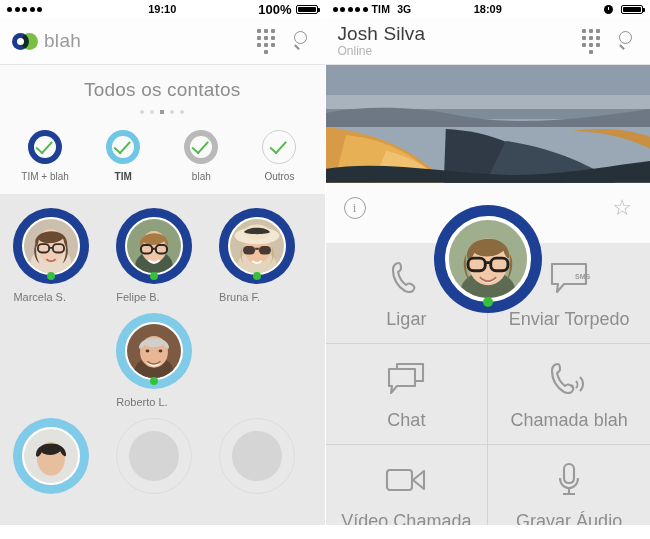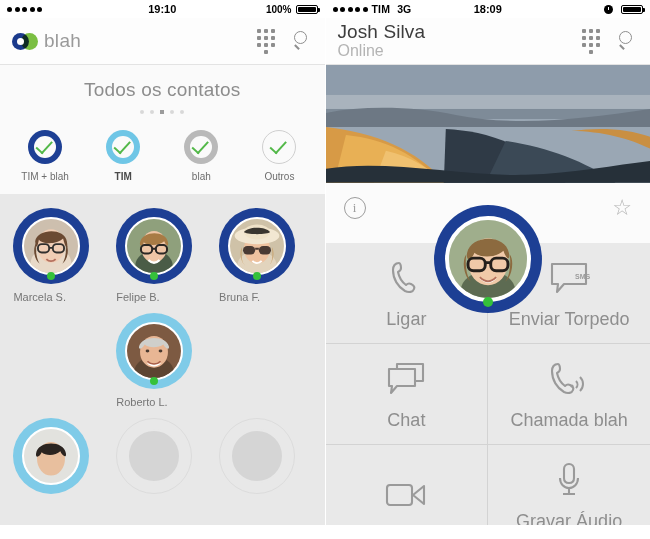--- a/index.html
+++ b/index.html
@@ -16,42 +16,42 @@
   
   .statusbar{height:18px;background:#ffffff;display:flex;align-items:center;
     padding:0 7px;font-size:11px;font-weight:bold;color:#000;position:relative;}
   .sb-left{display:flex;align-items:center;gap:4px;}
   .dots{display:flex;gap:2.5px;align-items:center;}
   .dots i{width:5px;height:5px;border-radius:50%;background:#000;display:block;}
   .sb-carrier{font-size:10.5px;font-weight:bold;letter-spacing:.2px;}
   .sb-net{font-size:10.5px;font-weight:bold;margin-left:3px;}
   .sb-time{position:absolute;left:0;right:0;text-align:center;font-size:11px;font-weight:bold;}
   .sb-right{margin-left:auto;display:flex;align-items:center;gap:4px;z-index:2;}
-  .sb-pct{font-size:10px;font-weight:bold;}
+  .sb-pct{font-size:13px;font-weight:bold;}
   .batt{width:22px;height:9px;border:1.2px solid #000;border-radius:2px;position:relative;padding:1px;box-sizing:border-box;}
   .batt::after{content:"";position:absolute;right:-3px;top:2.2px;width:2px;height:4px;background:#000;border-radius:0 1px 1px 0;}
   .batt span{display:block;height:100%;background:#000;border-radius:1px;}
   .alarm{width:9px;height:9px;border-radius:50%;background:#000;position:relative;}
   .alarm::after{content:"";position:absolute;left:4px;top:2px;width:1px;height:3px;background:#fff;}
   .bt{font-size:11px;line-height:1;color:#000;}
 
   
   .navbar{height:47px;background:#fdfdfd;border-bottom:1px solid #e3e3e3;
     display:flex;align-items:center;padding:0 12px;box-sizing:border-box;}
   .logo{display:flex;align-items:center;gap:6px;}
   .logo-mark{width:26px;height:17px;position:relative;}
   .logo-mark .c1{position:absolute;left:0;top:0;width:17px;height:17px;border-radius:50%;
     background:#1b3a8c;}
   .logo-mark .c2{position:absolute;left:9px;top:0;width:17px;height:17px;border-radius:50%;
     background:#7cc142;mix-blend-mode:multiply;}
   .logo-mark .hole{position:absolute;left:5px;top:5px;width:7px;height:7px;border-radius:50%;background:#fdfdfd;}
   .logo-text{font-size:19px;color:#9a9a9a;letter-spacing:.3px;}
   .nav-title{display:flex;flex-direction:column;justify-content:center;line-height:1.05;}
   .nav-title .nm{font-size:19px;color:#3d3d3d;letter-spacing:.1px;}
-  .nav-title .st{font-size:16px;color:#b4b4b4;margin-top:1px;}
+  .nav-title .st{font-size:12px;color:#b4b4b4;margin-top:1px;}
   .nav-actions{margin-left:auto;display:flex;align-items:center;gap:18px;}
   .keypad{display:grid;grid-template-columns:repeat(3,4px);grid-gap:3px;width:18px;}
   .keypad i{width:4px;height:4px;background:#8e8e8e;border-radius:1px;display:block;}
   .keypad i.last{grid-column:2;}
   .search{width:20px;height:20px;position:relative;}
   .search .ring{position:absolute;left:1px;top:0;width:13px;height:13px;border:1.6px solid #8e8e8e;border-radius:50%;box-sizing:border-box;}
   .search .hand{position:absolute;left:2px;top:12.5px;width:6px;height:1.6px;background:#8e8e8e;transform:rotate(45deg);transform-origin:left center;}
 
   
   .head-sec{background:#fafafa;padding-top:14px;padding-bottom:12px;}
@@ -475,20 +475,21 @@
       </div>
 
       <div class="arow">
         <div class="acell">
           <span class="aicon">
             <svg width="44" height="32" viewBox="0 0 44 32">
               <rect x="3" y="6" width="25" height="20" rx="3" fill="none" stroke="#9a9a9a" stroke-width="2.1"></rect>
               <path d="M29 16l11-9v18z" fill="none" stroke="#9a9a9a" stroke-width="2.1" stroke-linejoin="round"></path>
             </svg>
           </span>
+          <span class="alabel">Vídeo Chamada</span>
         </div>
         <div class="acell">
           <span class="aicon">
             <svg width="30" height="38" viewBox="0 0 30 38">
               <path d="M15 3c-3 0-5 2-5 5v9c0 3 2 5 5 5s5-2 5-5V8c0-3-2-5-5-5z" fill="none" stroke="#9a9a9a" stroke-width="2.1"></path>
               <path d="M6 17c0 6 4 10 9 10s9-4 9-10" fill="none" stroke="#9a9a9a" stroke-width="2.1"></path>
               <path d="M15 27v6M9 33h12" fill="none" stroke="#9a9a9a" stroke-width="2.1"></path>
             </svg>
           </span>
           <span class="alabel">Gravar Áudio</span>

